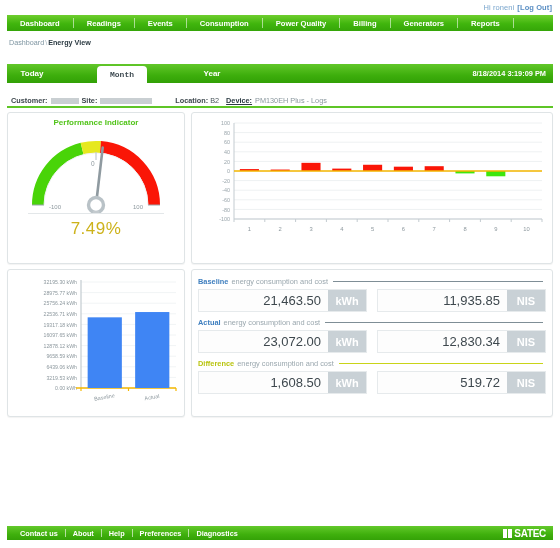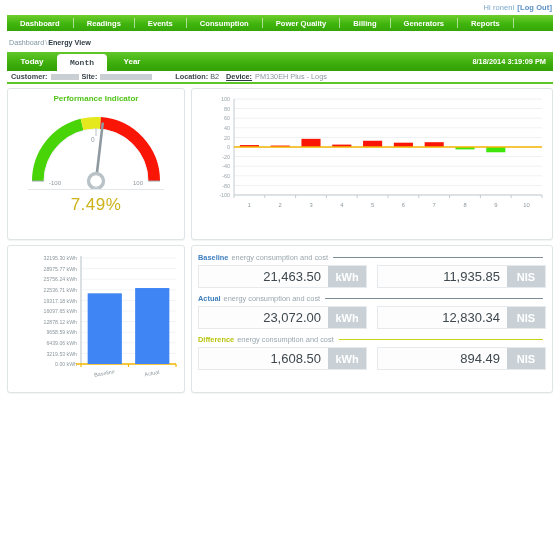--- a/index.html
+++ b/index.html
@@ -79,23 +79,23 @@
   .nav .vsep { width:1px; height:10px; background:rgba(255,255,255,0.55); }
 
   
   .crumbs { padding:7px 0 5px 9px; font-size:7.2px; }
   .crumbs .c1 { color:#7f96a2; }
   .crumbs .cs { color:#9fb0b9; margin:0 1px; }
   .crumbs .c2 { color:#2b3a42; font-weight:bold; }
 
   
   .tabstrip {
-    width:546px; margin:0 auto; height:19px; position:relative;
+    width:546px; margin:12px auto; height:19px; position:relative;
     background: linear-gradient(#62c72a, #3dae0c 60%, #32a006);
-    display:flex; align-items:stretch;
+    display:flex; align-items:stretch;gap:40px;
   }
   .tab {
     min-width:50px; padding:0 10px; display:flex; align-items:center; justify-content:center;
     font-size:8px; font-weight:bold; color:#ffffff;
   }
   .tab.active {
     background:#ffffff; color:#3f4b52;
     border-top-left-radius:4px; border-top-right-radius:4px;
     margin-top:2px;
     font-family:Liberation Mono, monospace;
@@ -428,24 +428,42 @@
             <span class="strong" style="color:#b9c40f">Difference</span>
             <span class="rest">energy consumption and cost</span>
             <span class="rule" style="background:#c9d418"></span>
           </div>
           <div class="vrow">
             <div class="vbox">
               <div class="vnum">1,608.50</div>
               <div class="vunit">kWh</div>
             </div>
             <div class="vbox">
-              <div class="vnum">894.49</div>
+              <div class="vnum">519.72</div>
               <div class="vunit">NIS</div>
             </div>
           </div>
         </div>
 
       </div>
     </div>
   </div>
 
+  <div class="footer">
+    <span class="fi">Contact us</span>
+    <span class="fsep"></span>
+    <span class="fi">About</span>
+    <span class="fsep"></span>
+    <span class="fi">Help</span>
+    <span class="fsep"></span>
+    <span class="fi">Preferences</span>
+    <span class="fsep"></span>
+    <span class="fi">Diagnostics</span>
+    <span class="satec">
+      <span class="glyph">
+          <i></i>
+          <i></i>
+        </span>
+      <span>SATEC</span>
+    </span>
+  </div>
 
 </div>
 
 </body></html>

